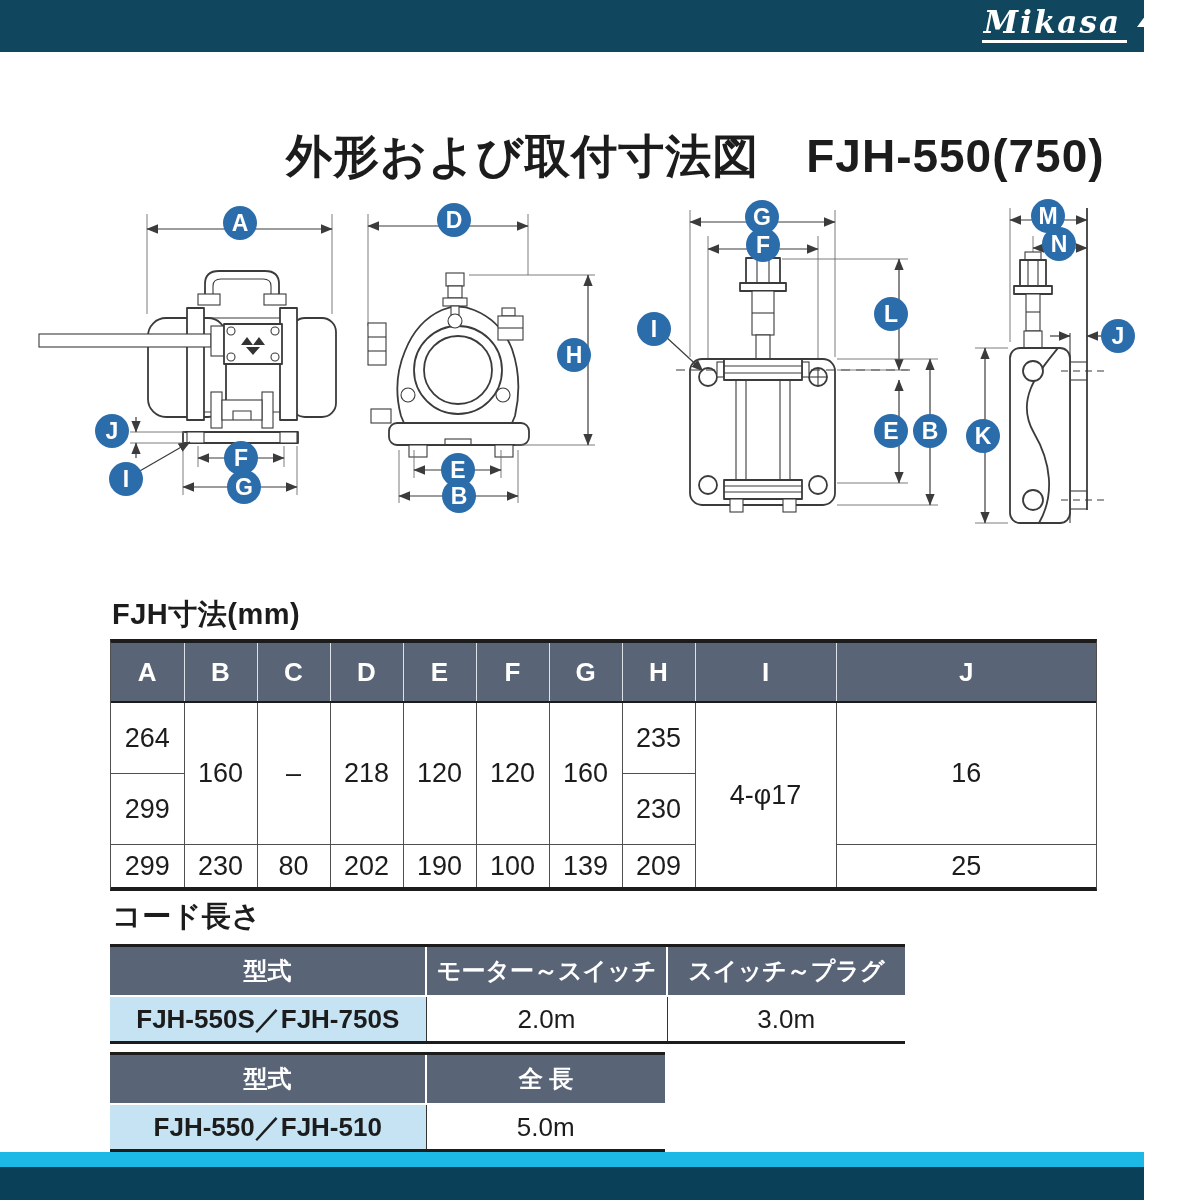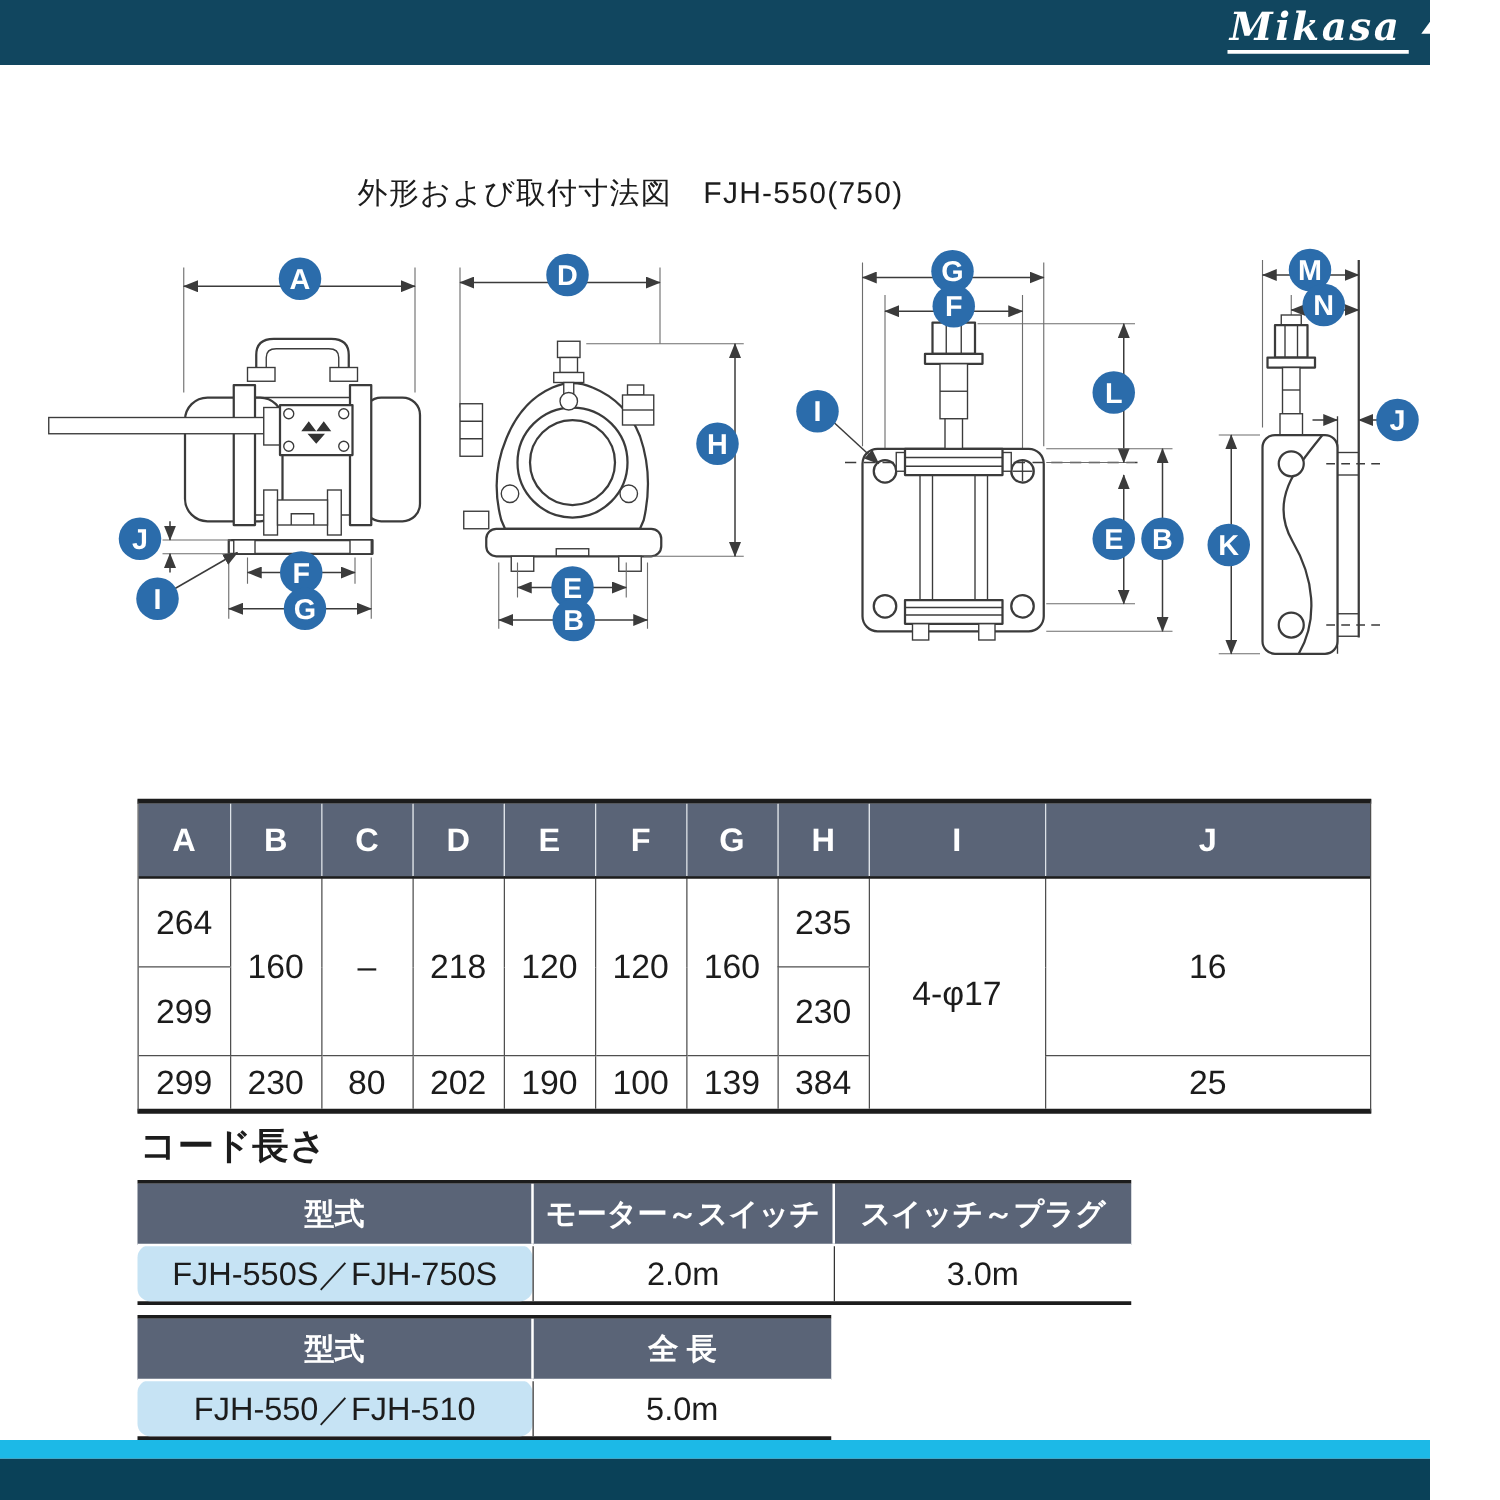--- a/index.html
+++ b/index.html
@@ -14,21 +14,21 @@
              border-bottom:3px solid #fff;padding:0 6px 1px 2px;line-height:1.1;}
   .mark{display:flex;flex-direction:column;align-items:center;margin-left:10px;margin-top:3px;}
   .mark-row{display:flex;gap:3px;}
   .tri{width:0;height:0;border-left:11px solid transparent;border-right:11px solid transparent;
        border-bottom:15px solid #fff;}
   .tri.b{margin-top:-2px;}
   .cyanbar{position:absolute;left:0;top:1152px;width:1200px;height:15px;background:#1cb9e7;}
   .darkbar{position:absolute;left:0;top:1167px;width:1200px;height:33px;background:#0a4158;}
 
   
-  .page-title{position:absolute;left:286px;top:138px;font-size:24px;font-weight:400;letter-spacing:1px;}
+  .page-title{position:absolute;left:286px;top:126px;font-size:46px;font-weight:700;letter-spacing:1px;}
   .sec-heading{position:absolute;font-size:29px;font-weight:700;letter-spacing:0.5px;}
 
   
   .diag{position:absolute;}
   .dim-circle{position:absolute;width:34px;height:34px;margin:-17px 0 0 -17px;border-radius:50%;
               background:#2b6cab;color:#fff;font-weight:bold;font-size:23px;line-height:34px;
               text-align:center;}
   svg .ln{stroke:#3b3b3b;stroke-width:1.8;fill:none;stroke-linejoin:round;}
   svg .ln2{stroke:#3b3b3b;stroke-width:1.1;fill:none;}
   svg .lnf{stroke:#3b3b3b;stroke-width:1.8;fill:#fff;stroke-linejoin:round;}
@@ -50,21 +50,21 @@
   .dim-table .r3 td{height:40px;}
   .dim-table .bb{border-bottom:1px solid #4f4f4f;}
 
   
   .cord-frame{position:absolute;border-top:3px solid #1c1c1c;border-bottom:3px solid #1c1c1c;}
   .cord-table th{background:#5a6477;color:#fff;font-size:24px;font-weight:700;height:46px;
                  border-left:2px solid #fff;border-bottom:2px solid #fff;}
   .cord-table th:first-child{border-left:none;}
   .cord-table td{height:42px;text-align:center;font-size:26px;font-weight:400;border-left:1px solid #333;}
   .cord-table td:first-child{border-left:none;}
-  .cord-table td.model{background:#c6e3f4;font-weight:400;border-radius:10px;}
+  .cord-table td.model{background:#c6e3f4;font-weight:700;}
 </style>
 </head>
 <body>
 
 <div id="page">
 
   <svg width="0" height="0" style="position:absolute" aria-hidden="true">
     <defs>
       <marker id="arw" viewBox="0 0 10 8" refX="9.5" refY="4" markerWidth="10" markerHeight="8" orient="auto-start-reverse">
           <path d="M0,0 L10,4 L0,8 Z" fill="#3b3b3b"></path>
@@ -267,20 +267,21 @@
       <line class="ext" x1="20" y1="158" x2="53" y2="158"></line>
         <line class="ext" x1="20" y1="333" x2="53" y2="333"></line>
       <line class="dim" x1="30" y1="158" x2="30" y2="333" marker-start="url(#arw)" marker-end="url(#arw)"></line>
     </svg>
     <div class="dim-circle" style="left:93px;top:26px">M</div>
     <div class="dim-circle" style="left:104px;top:54px">N</div>
     <div class="dim-circle" style="left:163px;top:146px">J</div>
     <div class="dim-circle" style="left:28px;top:246px">K</div>
   </div>
 
+  <div class="sec-heading" style="left:112px;top:595px">FJH寸法(mm)</div>
   <div class="tbl-frame" style="left:110px;top:639px;width:985px">
     <table class="dim-table">
       <colgroup>
         <col style="width:73px">
           <col style="width:73px">
           <col style="width:73px">
           <col style="width:73px">
         <col style="width:73px">
           <col style="width:73px">
           <col style="width:73px">
@@ -320,21 +321,21 @@
           <td class="bb">230</td>
         </tr>
         <tr class="r3">
           <td>299</td>
           <td>230</td>
           <td>80</td>
           <td>202</td>
           <td>190</td>
           <td>100</td>
           <td>139</td>
-          <td>384</td>
+          <td>209</td>
           <td>25</td>
         </tr>
       </tbody>
     </table>
   </div>
 
   <div class="sec-heading" style="left:112px;top:897px">コード長さ</div>
 
   <div class="cord-frame" style="left:110px;top:944px;width:795px">
     <table class="cord-table">

